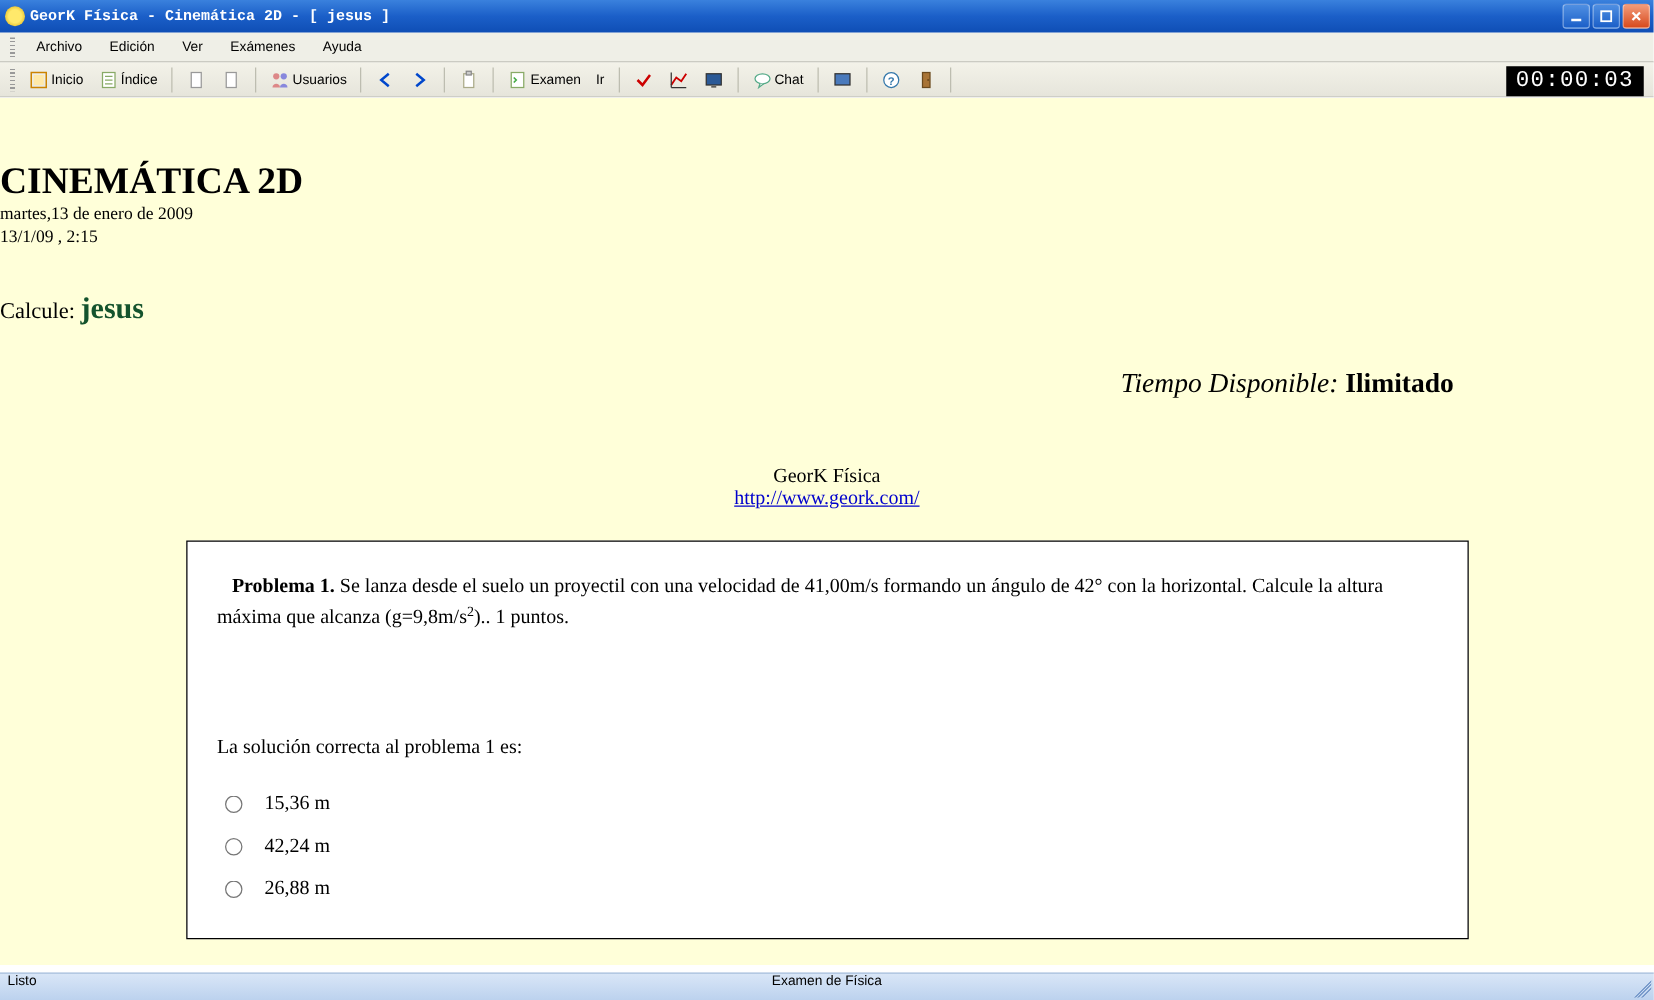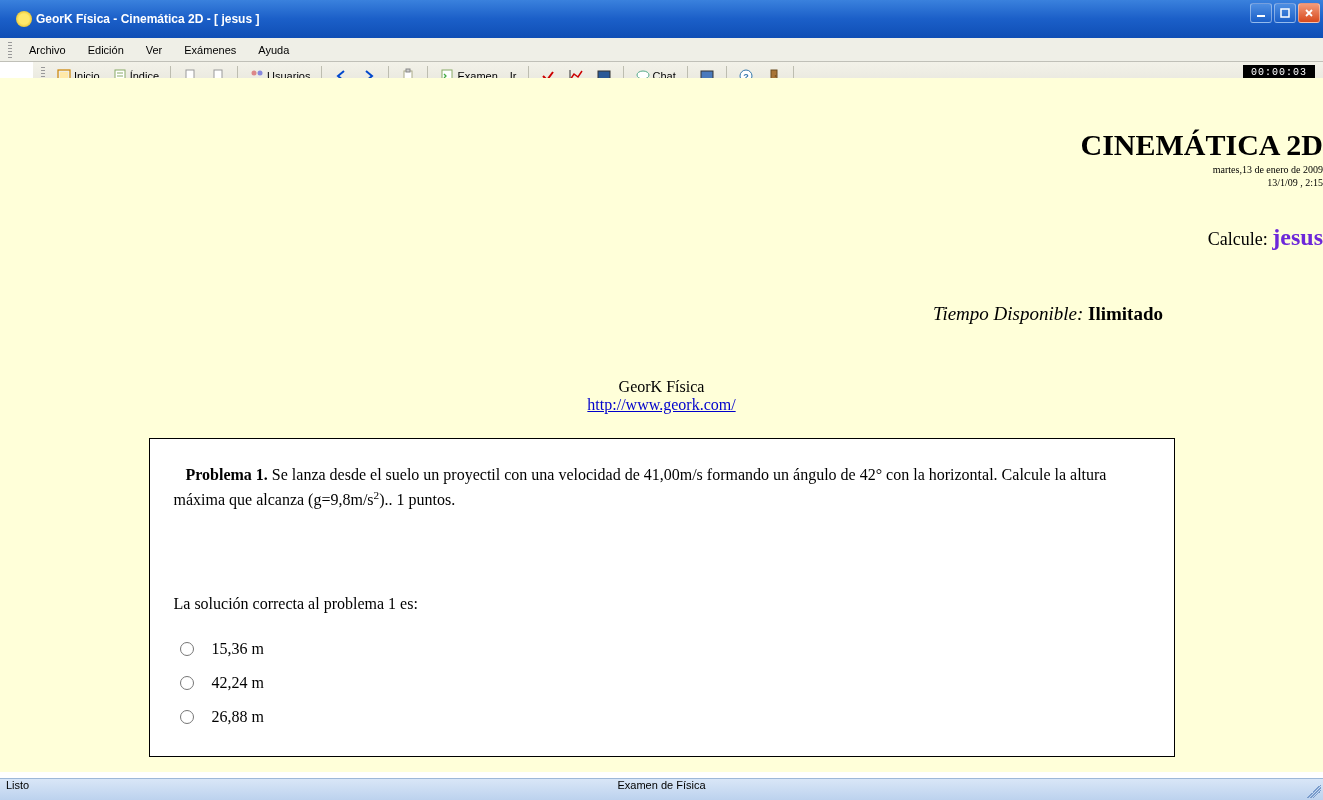--- a/index.html
+++ b/index.html
@@ -6,28 +6,29 @@
   body {
     margin: 0;
     font-family: Tahoma, Arial, sans-serif;
     font-size: 11px;
     background: #ffffff;
     overflow: hidden;
     width: 1323px;
     height: 800px;
   }
   .titlebar {
-    height: 38px;
+    height: 26px;
     background: linear-gradient(to bottom, #3a81dd 0%, #1b5fc8 50%, #0f4eb5 100%);
     display: flex;
     align-items: center;
-    padding: 0 16px;
+    padding: 0 4px;
     color: white;
     font-weight: bold;
     position: relative;
+    font-family: Liberation Mono, monospace;
   }
   .titlebar .app-icon {
     width: 16px; height: 16px;
     background: radial-gradient(circle, #ffe96b 45%, #d5a300 100%);
     border-radius: 50%;
     margin-right: 4px;
     position: relative;
   }
   .titlebar .title-text { font-size: 12px; }
   .win-controls {
@@ -64,63 +65,62 @@
   }
 
   .toolbar {
     height: 28px;
     background: linear-gradient(to bottom,#f3f2e9,#e6e5db);
     border-bottom: 1px solid #c0c0b8;
     display:flex; align-items:center;
     padding-left: 8px;
     gap: 2px;
     position: relative;
-    margin-left: 33px;
   }
   .toolbar .grip { width:4px; height:18px; background: repeating-linear-gradient(to bottom,#999 0,#999 1px,transparent 1px,transparent 3px); margin-right:4px;}
   .tb-btn {
     height: 22px;
     padding: 0 4px;
     display:flex; align-items:center; gap:2px;
     cursor:pointer;
     border: 1px solid transparent;
     border-radius: 2px;
     color:#000;
   }
   .tb-sep { width:1px; height:20px; background:#bdbdb0; margin: 0 4px;}
   .tb-icon { width:16px; height:16px; display:flex; align-items:center; justify-content:center; }
   .tb-icon svg { width:16px; height:16px; }
   .timer {
     position:absolute; right:8px; top:3px;
     background:#000; color:#fff; font-family: 'Courier New', monospace;
-    font-size:10px; padding:2px 8px;
+    font-size:18px; padding:2px 8px;
     letter-spacing:1px;
     text-align:right;
   }
 
   .content-wrap {
     position:absolute;
     top: 78px; left:0; right:0; bottom: 28px;
     background:#fff;
     display:flex;
   }
   .content-body {
     flex:1;
     background:#ffffd9;
     overflow-y:scroll;
     font-family: "Times New Roman", serif;
     font-size: 16px;
     color:#000;
   }
-  .exam-header { text-align:right; padding-top: 50px;}
+  .exam-header { text-align:left; padding-top: 50px;}
   .exam-title { font-size: 30px; font-weight:bold; font-family:"Times New Roman",serif;}
-  .exam-date { font-size:10px; margin-top:2px;}
+  .exam-date { font-size:14px; margin-top:2px;}
   .exam-student { font-size:18px; margin-top:36px;}
-  .student-name { color:#6d28d9; font-weight:bold; font-size:24px; font-family:"Times New Roman",serif;}
-  .time-avail { text-align:right; margin: 52px 160px 0 0; font-style:italic; font-size:19px;}
+  .student-name { color:#14532d; font-weight:bold; font-size:24px; font-family:"Times New Roman",serif;}
+  .time-avail { text-align:right; margin: 32px 160px 0 0; font-style:italic; font-size:22px;}
   .time-avail b { font-style:normal;}
   .edu { text-align:center; margin-top:53px; font-size:16px;}
   .edu a { color:#0000cc; text-decoration:underline;}
   .problem-box {
     width: 1026px;
     margin: 24px auto 40px;
     background:#fff;
     border:1px solid #000;
     padding: 24px 24px 30px;
   }

